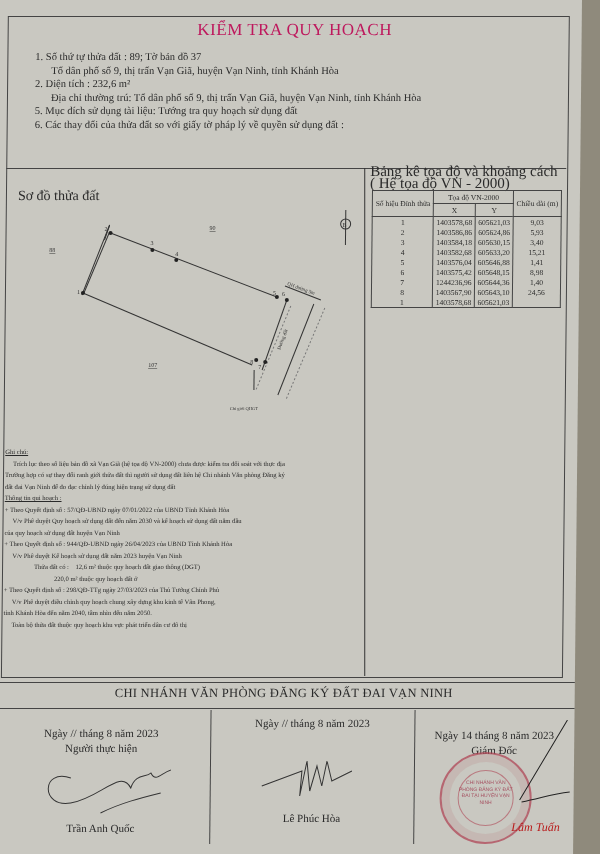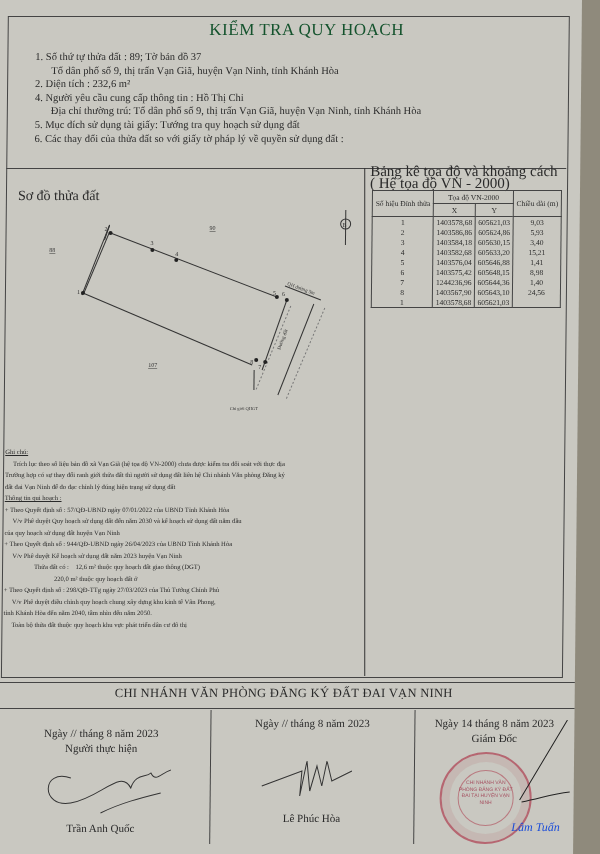--- a/index.html
+++ b/index.html
@@ -14,22 +14,22 @@
       position: absolute; left: 0; top: 0; width: 582px; height: 854px;
       background: #c9c8c1;
       transform: skewX(-0.6deg);
       transform-origin: top left;
     }
     .frame {
       position: absolute; left: 8px; top: 16px; width: 560px; height: 660px;
       border: 1px solid #444;
     }
     .title {
-      position: absolute; left: 16px; top: 20px; width: 100%;
-      text-align: center; font-size: 17px; letter-spacing: 0.5px; color: #14532d;
+      position: absolute; left: 4px; top: 20px; width: 100%;
+      text-align: center; font-size: 17px; letter-spacing: 0.5px; color: #be185d;
     }
     .info { position: absolute; left: 36px; top: 50px; font-size: 10.5px; line-height: 13.6px; }
     .info .ind { padding-left: 16px; }
     .hr6 { position: absolute; left: 8px; top: 168px; width: 560px; border-top: 1px solid #444; }
     .vsplit { position: absolute; left: 366px; top: 168px; height: 508px; border-left: 1px solid #333; transform: rotate(-0.6deg); transform-origin: top; }
 
     .tbl-title { position: absolute; left: 372px; top: 165px; width: 200px; text-align: left; font-size: 15px; line-height: 12px; }
     .coord-tbl {
       position: absolute; left: 374px; top: 190px; width: 190px;
       border-collapse: collapse; font-size: 7.5px; text-align: center;
@@ -55,36 +55,35 @@
     .vline { position: absolute; top: 710px; height: 134px; border-left: 1px solid #444; }
     .stamp {
       position: absolute; left: 448px; top: 752px; width: 88px; height: 88px; border-radius: 50%;
       border: 2px solid rgba(175,70,85,0.75); box-shadow: inset 0 0 0 8px rgba(175,70,85,0.12);
     }
     .stamp-inner {
       position: absolute; left: 16px; top: 16px; width: 56px; height: 56px; border-radius: 50%;
       border: 1px solid rgba(175,70,85,0.6); font-size: 5px; color: rgba(160,60,80,0.85);
       text-align: center; line-height: 6.5px; padding-top: 8px; box-sizing: border-box; font-family: "Liberation Sans", sans-serif;
     }
-    .director-name { position: absolute; left: 520px; top: 820px; font-size: 12px; color: #1d4ed8; font-style: italic; white-space: nowrap; }
+    .director-name { position: absolute; left: 520px; top: 820px; font-size: 12px; color: #b91c1c; font-style: italic; white-space: nowrap; }
   </style>
 </head>
 <body>
 
 <div class="paper">
   <div class="frame"></div>
   <div class="title">KIỂM TRA QUY HOẠCH</div>
 
   <div class="info">
     <div><span>1.</span> <span>Số thứ tự thửa đất :</span> <span>89;  Tờ bản đồ 37</span></div>
     <div class="ind"><span>Tổ dân phố số 9, thị trấn Vạn Giã, huyện Vạn Ninh, tỉnh Khánh Hòa</span></div>
     <div><span>2.</span> <span>Diện tích :</span> <span>232,6 m²</span></div>
-    <div><span>4.</span> <span>Người yêu cầu cung cấp thông tin :</span> <span>Hồ Thị Chi</span></div>
     <div class="ind"><span>Địa chỉ thường trú:</span> <span>Tổ dân phố số 9, thị trấn Vạn Giã, huyện Vạn Ninh, tỉnh Khánh Hòa</span></div>
-    <div><span>5.</span> <span>Mục đích sử dụng tài giấy:</span> <span>Tướng tra quy hoạch sử dụng đất</span></div>
+    <div><span>5.</span> <span>Mục đích sử dụng tài liệu:</span> <span>Tướng tra quy hoạch sử dụng đất</span></div>
     <div><span>6.</span> <span>Các thay đổi của thửa đất so với giấy tờ pháp lý về quyền sử dụng đất :</span></div>
   </div>
 
   <div class="hr6"></div>
   <div class="vsplit"></div>
 
   <div class="sketch-label">Sơ đồ thửa đất</div>
   <svg class="sketch" viewBox="0 0 350 230">
     <g stroke="#333" stroke-width="1" fill="none">
       <line x1="73" y1="95" x2="100" y2="25"></line>
@@ -238,21 +237,21 @@
     <div class="name">Trần Anh Quốc</div>
   </div>
   <div class="sig-col" style="left:218px;width:204px">
     <div style="margin-top:4px">Ngày // tháng 8 năm 2023</div>
     <svg width="120" height="60" style="margin-top:10px" viewBox="0 0 120 60">
         <path d="M10 45 L50 30 L48 55 L55 20 L58 50 L65 25 L70 45 L75 20 L80 40 L100 30" stroke="#333" fill="none" stroke-width="1"></path>
       </svg>
     <div class="name" style="bottom:16px">Lê Phúc Hòa</div>
   </div>
   <div class="sig-col" style="left:422px;width:160px">
-    <div style="margin-top:4px">Ngày 14 tháng 8 năm 2023</div>
+    <div style="margin-top:16px">Ngày 14 tháng 8 năm 2023</div>
     <div>Giám Đốc</div>
   </div>
   <div class="stamp">
     <div class="stamp-inner">CHI NHÁNH VĂN PHÒNG ĐĂNG KÝ ĐẤT ĐAI TẠI HUYỆN VẠN NINH</div>
   </div>
   <svg style="position:absolute;left:500px;top:720px" width="80" height="90" viewBox="0 0 80 90">
       <path d="M75 0 L28 80 M30 82 C50 78 60 74 78 72" stroke="#222" fill="none" stroke-width="1"></path>
     </svg>
   <div class="director-name">Lâm Tuấn</div>
 </div>

